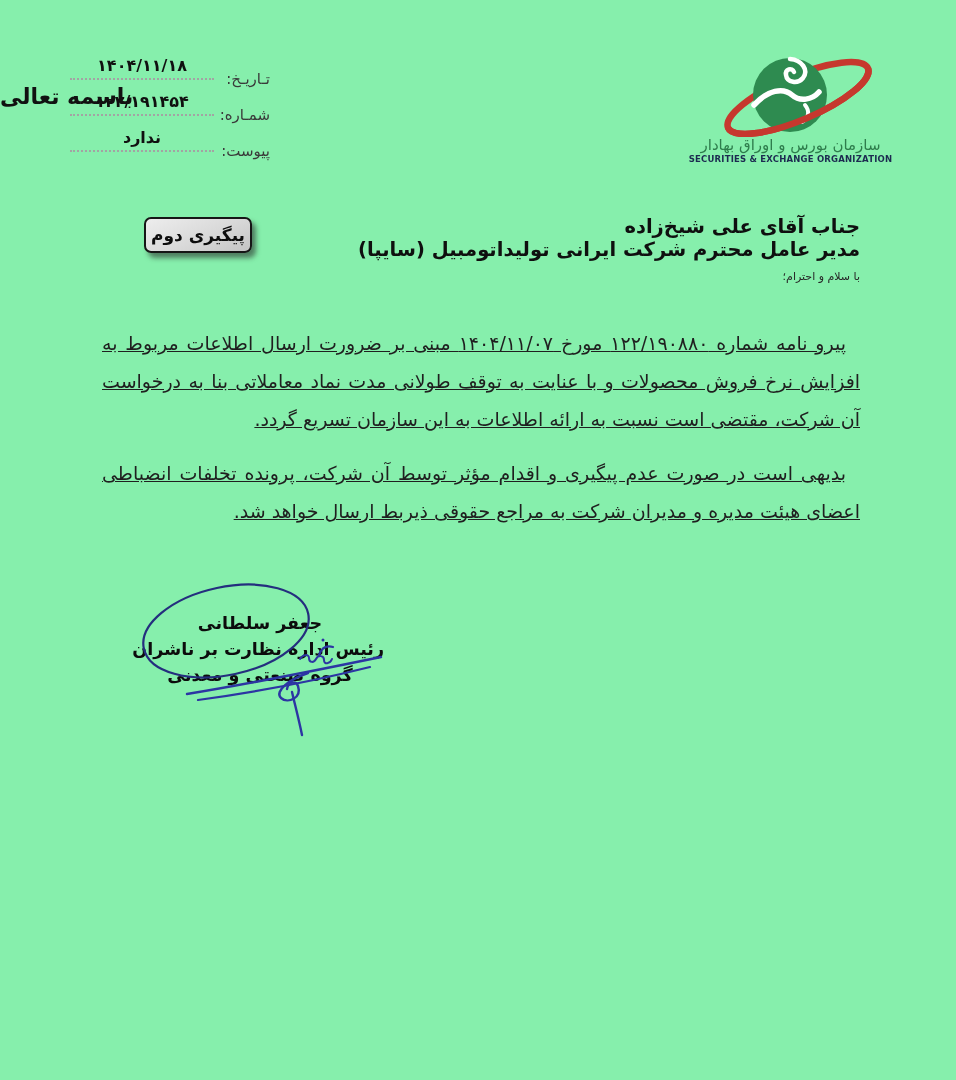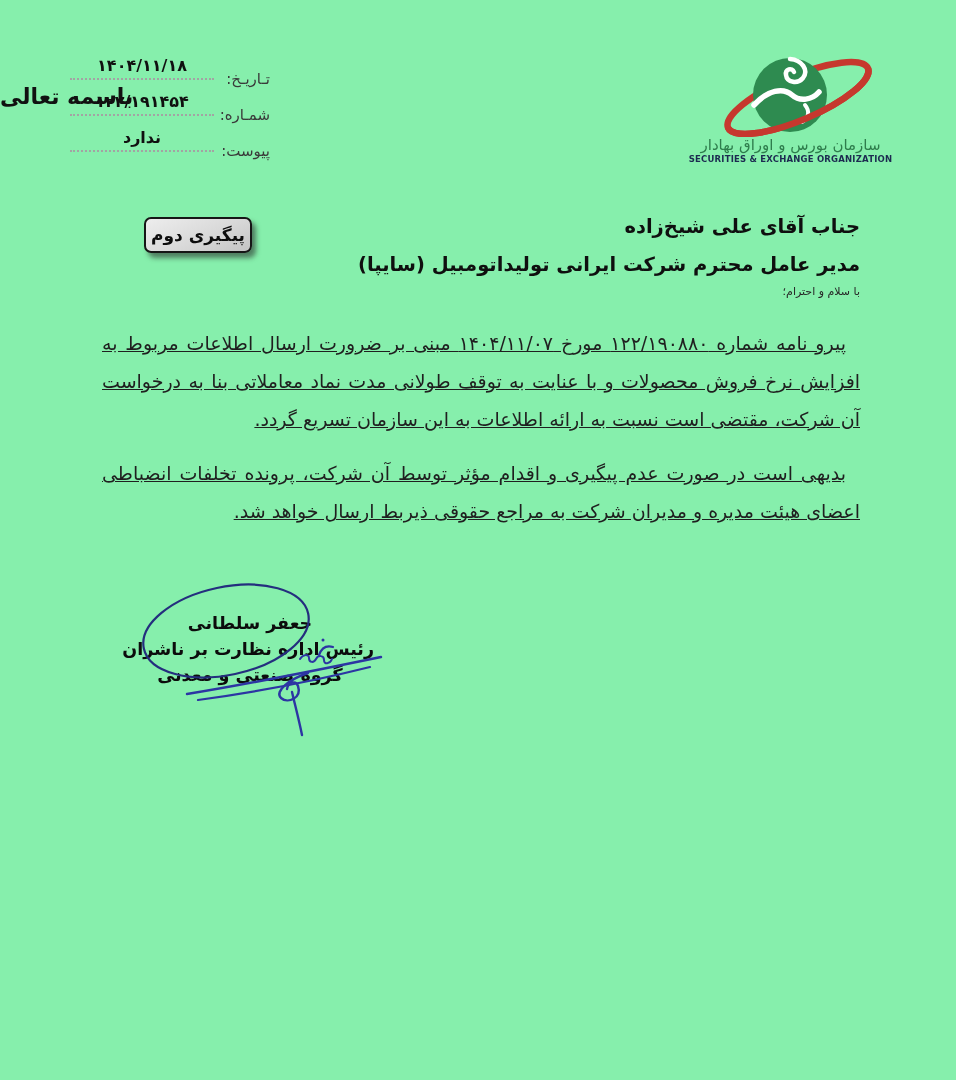--- a/index.html
+++ b/index.html
@@ -65,38 +65,38 @@
     position:absolute;left:144px;top:217px;width:108px;height:36px;
     background:linear-gradient(155deg,#ededed 0%,#d9d9d9 55%,#c4c4c4 100%);
     border:2.5px solid #161616;border-radius:7px;
     box-shadow:4px 5px 5px rgba(35,35,35,.55);
     display:flex;align-items:center;justify-content:center;
     font-weight:bold;font-size:17px;color:#0d0d0d;
   }
 
   
   .recipient{position:absolute;right:96px;top:215px;text-align:right;}
-  .recipient-name{font-size:19.5px;font-weight:bold;color:#0f0f0f;margin-bottom:15px;white-space:nowrap;}
+  .recipient-name{font-size:19.5px;font-weight:bold;color:#0f0f0f;white-space:nowrap;}
   .recipient-title{font-size:19.5px;font-weight:bold;color:#0f0f0f;margin-bottom:9px;white-space:nowrap;}
   .salutation{font-size:11px;color:#262626;}
 
   
   .letter-body{position:absolute;right:96px;left:102px;top:324px;}
   .letter-body p{
     margin:0;font-size:19px;line-height:38px;
     text-align:justify;color:var(--text-color,#1f1f1f);
     text-indent:14px;
     text-decoration:underline;
   }
   .letter-body p + p{margin-top:16px;}
 
   
   .signature{position:absolute;left:118px;top:552px;width:300px;height:195px;}
   .signature-text{
-    position:absolute;left:8px;top:58px;width:248px;
+    position:absolute;left:18px;top:58px;width:248px;
     text-align:center;font-weight:bold;color:#0c0c0c;
   }
   .sig-line{font-size:17.5px;line-height:26px;white-space:nowrap;}
   .signature-ink{position:absolute;inset:0;pointer-events:none;}
 </style>
 </head>
 <body>
 
 <div class="page">
 

